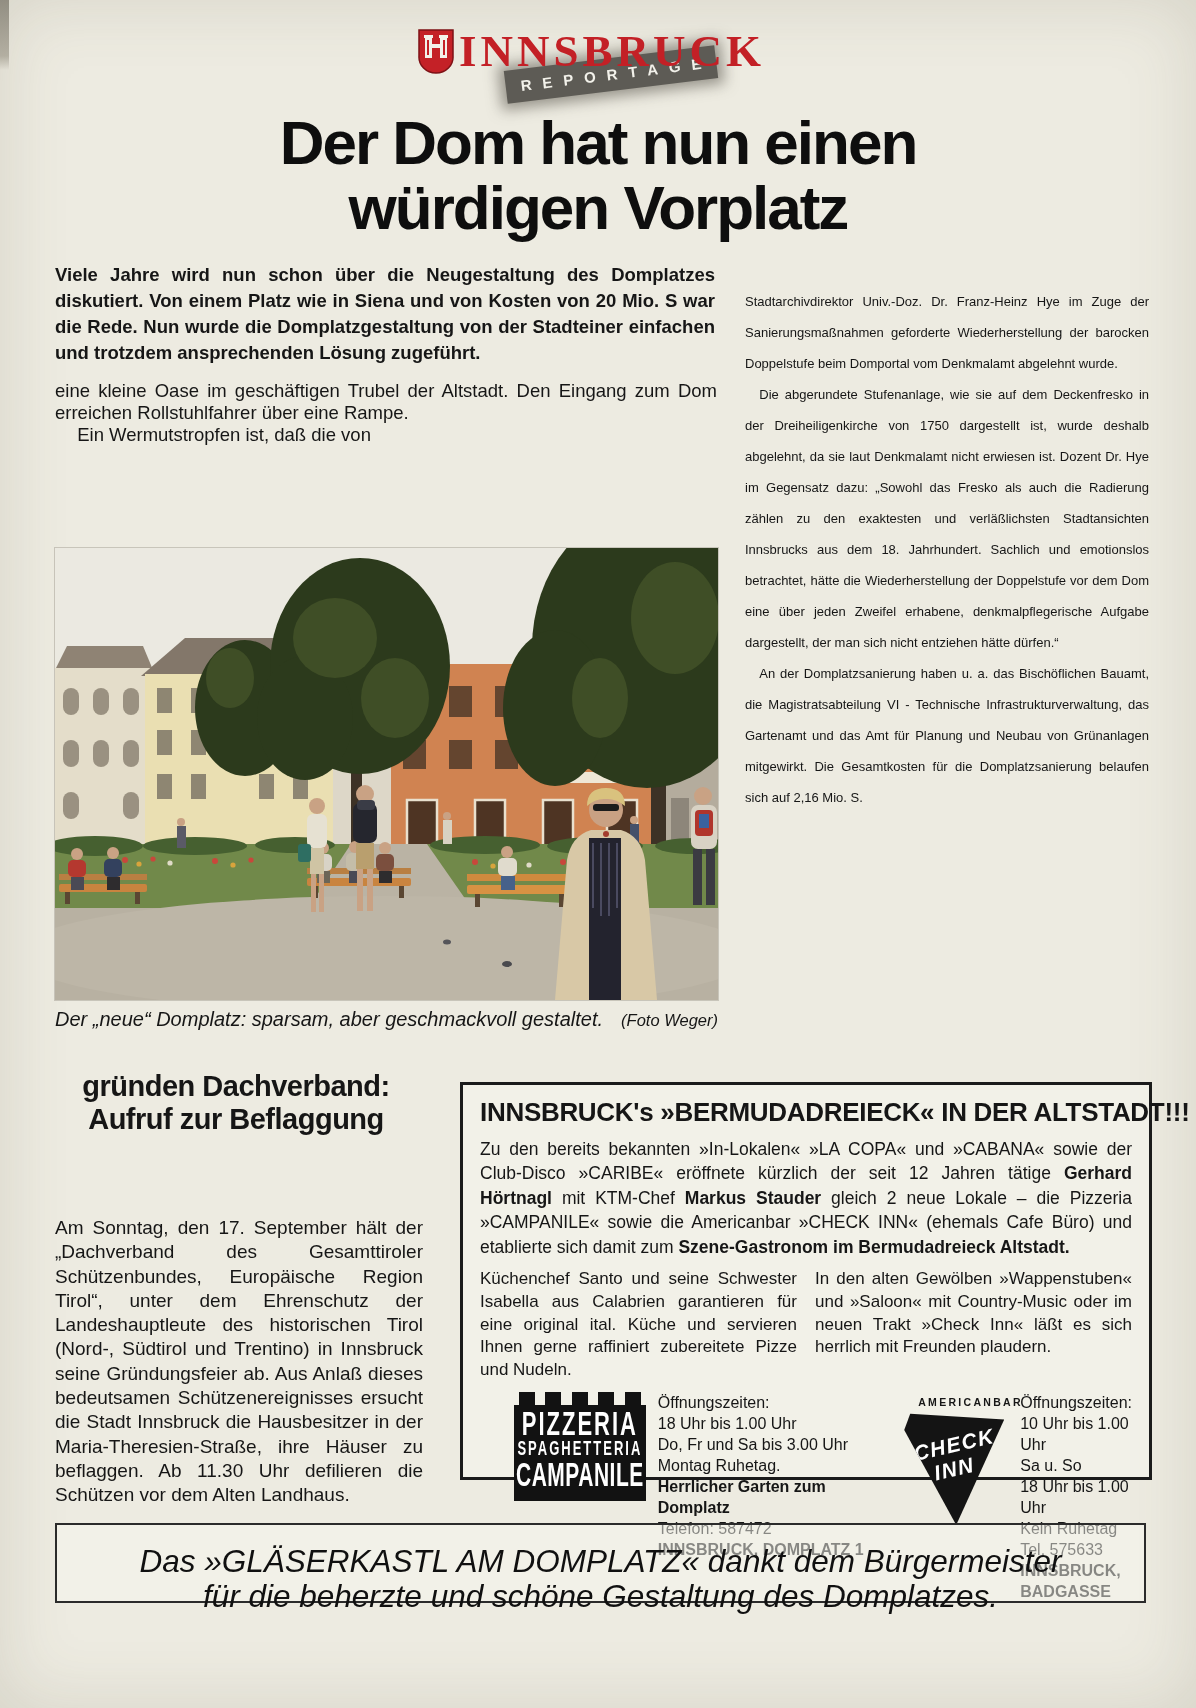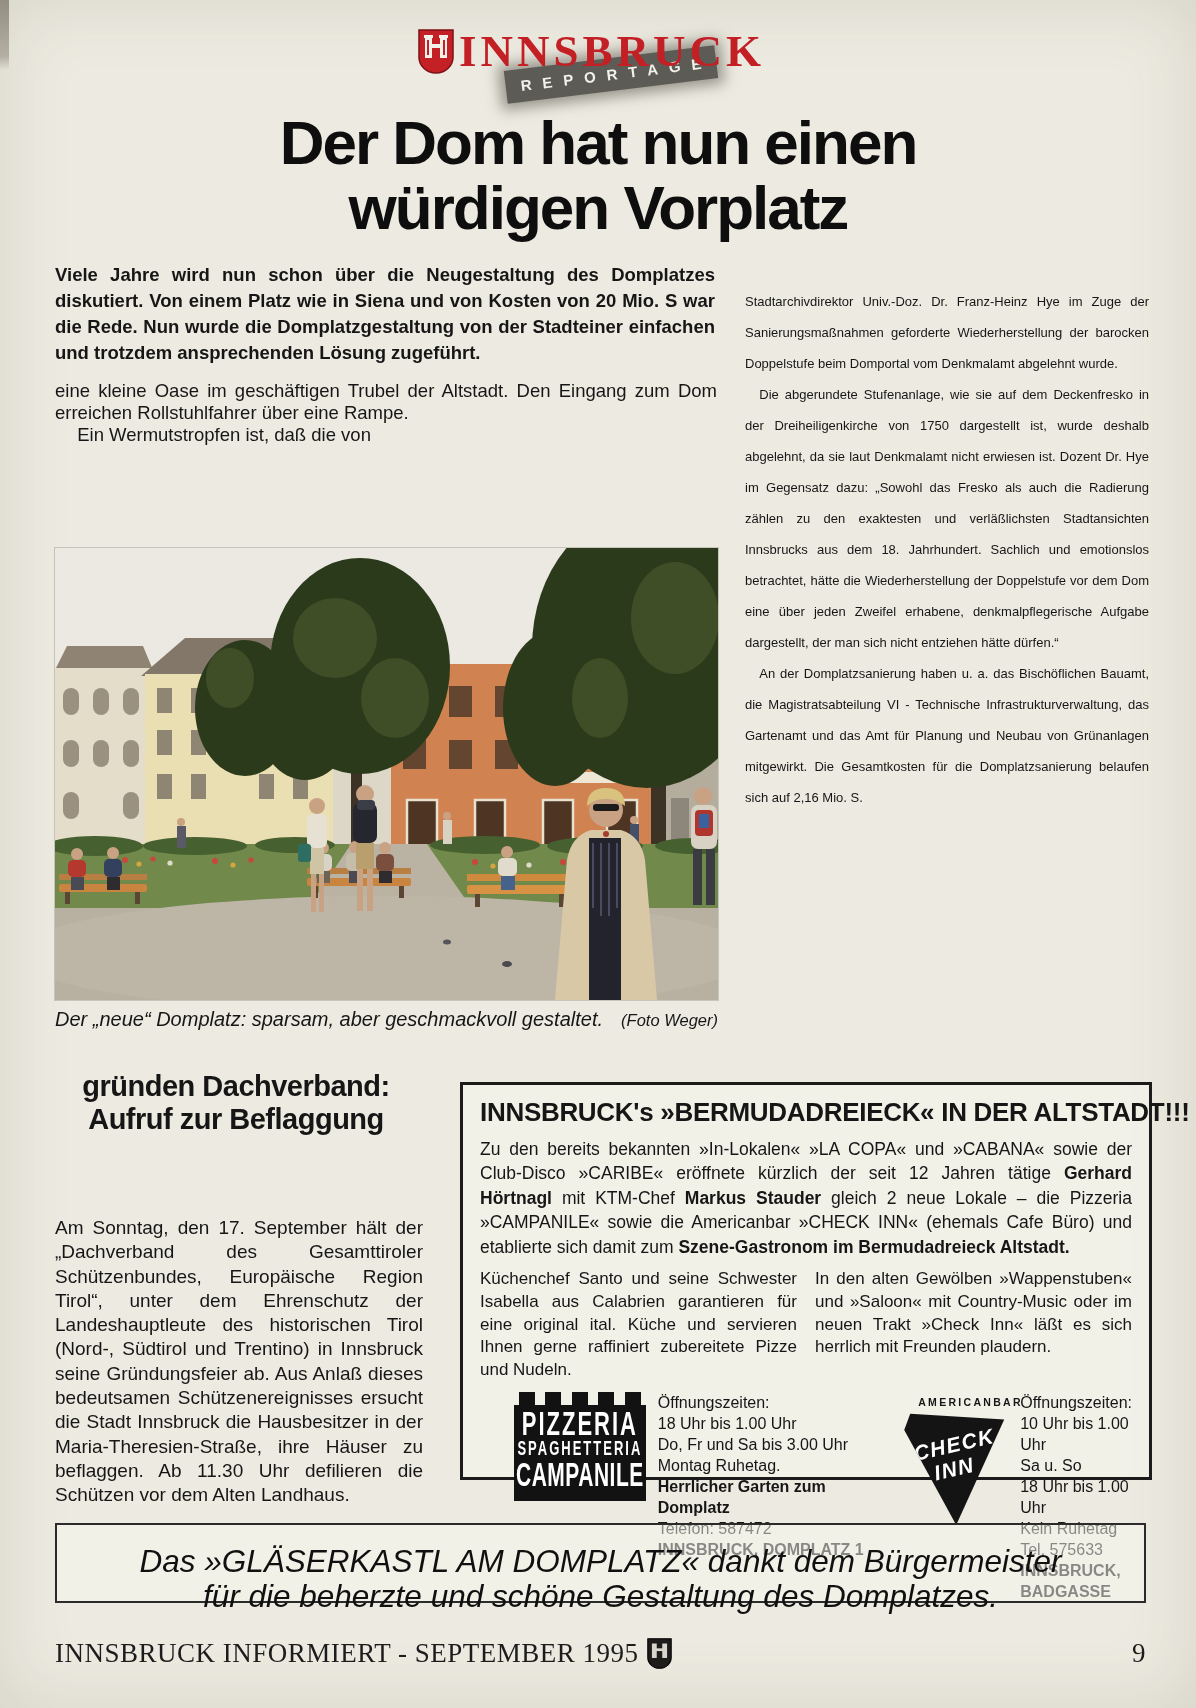--- a/index.html
+++ b/index.html
@@ -456,23 +456,13 @@
         <div class="b">INNSBRUCK, BADGASSE</div>
       </div>
     </div>
   </div>
 
   <div class="thanks">
     <div>Das »GLÄSERKASTL AM DOMPLATZ« dankt dem Bürgermeister</div>
     <div>für die beherzte und schöne Gestaltung des Domplatzes.</div>
   </div>
 
-  <div class="footer">
-    <span>INNSBRUCK INFORMIERT - SEPTEMBER 1995</span>
-    <svg class="crest-small" viewBox="0 0 36 45">
-      <path d="M1 1 h34 v26 a17 16 0 0 1 -17 17 a17 16 0 0 1 -17 -17 Z" fill="#1e1c1a" stroke="#000" stroke-width="1.5"></path>
-      <rect x="7" y="8" width="7" height="21" fill="#d8d5cc"></rect>
-      <rect x="22" y="8" width="7" height="21" fill="#d8d5cc"></rect>
-      <rect x="13" y="15" width="10" height="4" fill="#d8d5cc"></rect>
-    </svg>
-    <span class="page-num">9</span>
-  </div>
 </div>
 
 </body></html>

